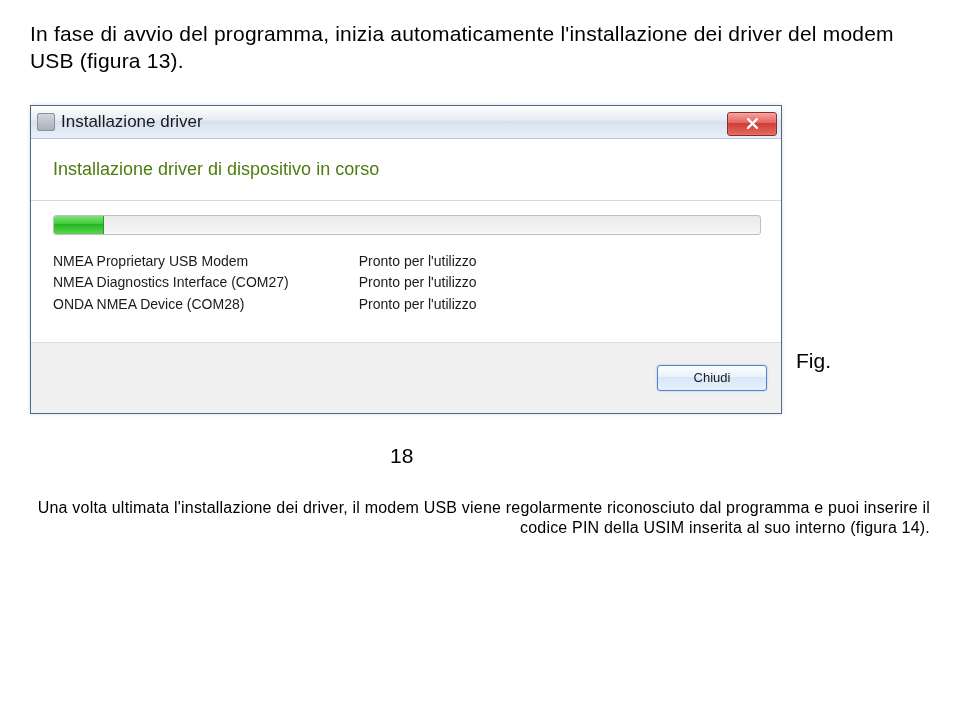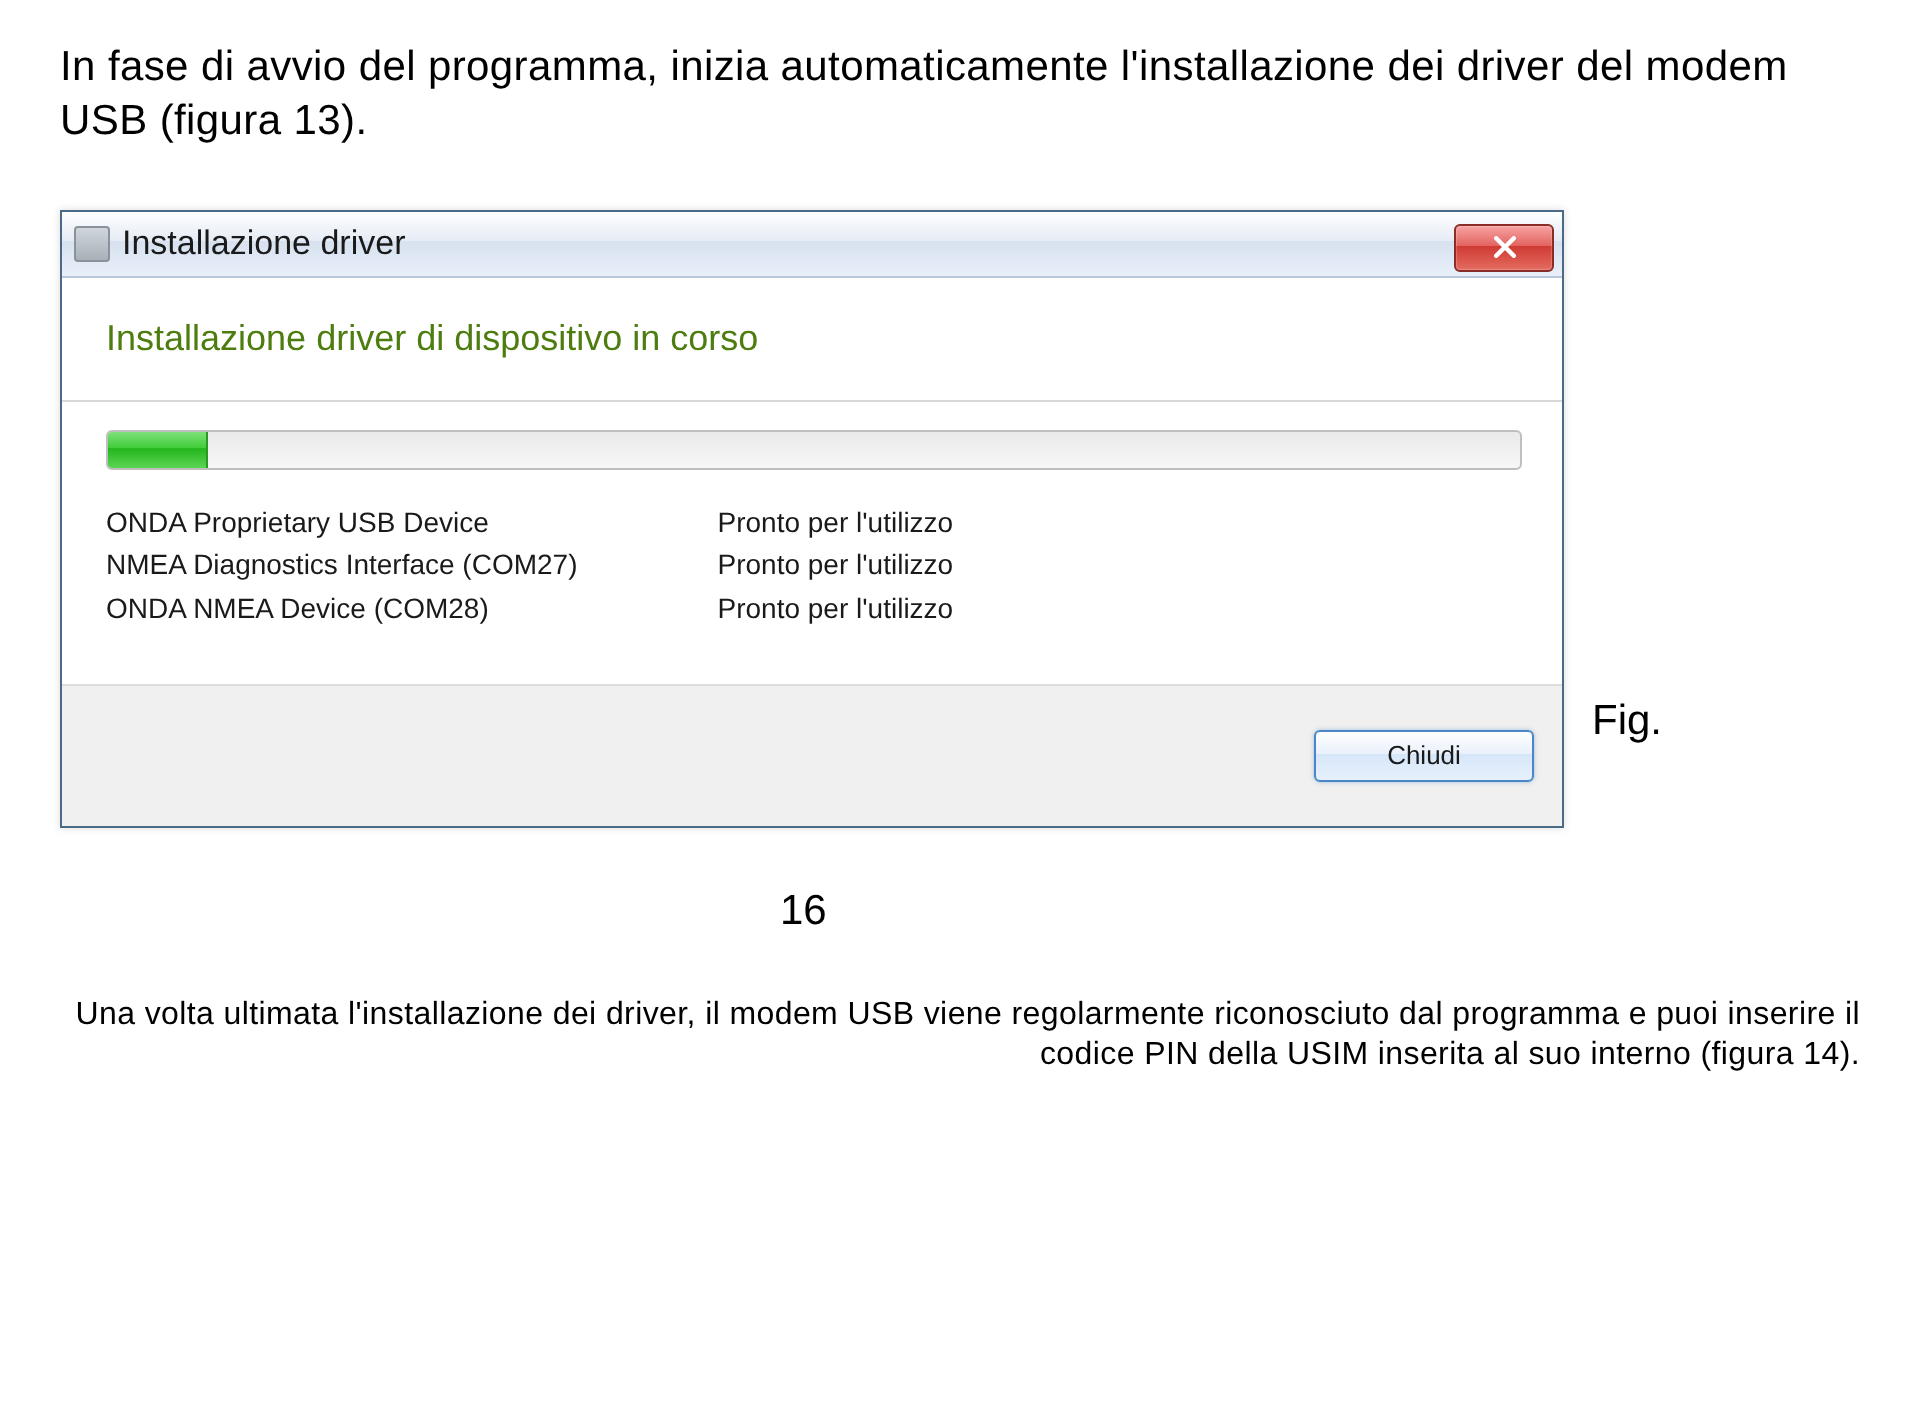--- a/index.html
+++ b/index.html
@@ -184,37 +184,37 @@
     </div>
     <div class="content-heading">
       <div class="big">Installazione driver di dispositivo in corso</div>
     </div>
     <div class="white-area">
       <div class="progress-track">
         <div class="progress-fill"></div>
       </div>
       <div class="driver-list">
         <div class="driver-col">
-          <span>ONDA Proprietary USB Device</span>
+          <span>NMEA Proprietary USB Modem</span>
           <span>NMEA Diagnostics Interface (COM27)</span>
           <span>ONDA NMEA Device (COM28)</span>
         </div>
         <div class="driver-col">
           <span>Pronto per l'utilizzo</span>
           <span>Pronto per l'utilizzo</span>
           <span>Pronto per l'utilizzo</span>
         </div>
       </div>
     </div>
     <div class="footer-bar">
       <div class="btn">Chiudi</div>
     </div>
   </div>
   <div class="fig-row">
     <span class="fig-label">Fig.</span>
   </div>
 </div>
 
-<div class="fig-num">16</div>
+<div class="fig-num">18</div>
 
 <div style="height:30px"></div>
 
 <div class="outro">Una volta ultimata l'installazione dei driver, il modem USB viene regolarmente riconosciuto dal programma e puoi inserire il codice PIN della USIM inserita al suo interno (figura 14).</div>
 
 </body></html>

